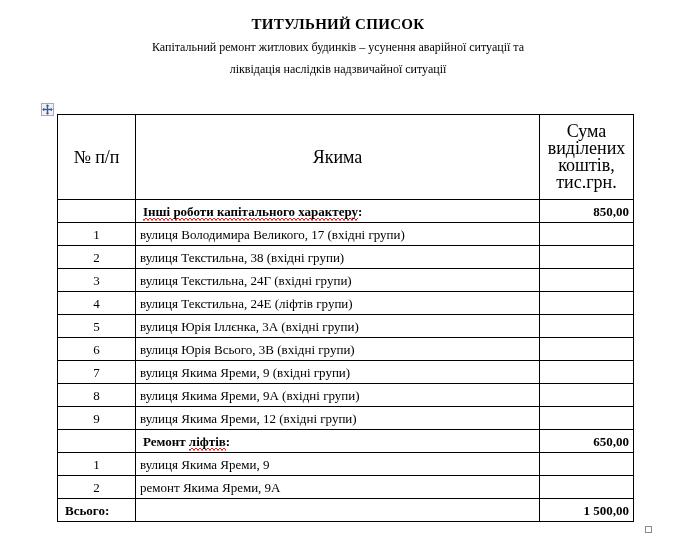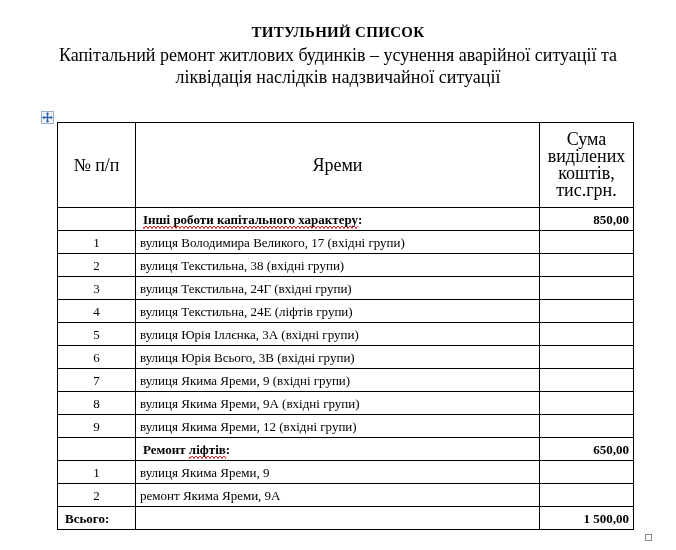--- a/index.html
+++ b/index.html
@@ -13,21 +13,21 @@
     height: 550px;
     position: relative;
     font-family: "Liberation Serif", "DejaVu Serif", serif;
     color: #000000;
     overflow: hidden;
   }
 
   .page {
     position: absolute;
     left: 0;
-    top: 8px;
+    top: 0;
     width: 676px;
     height: 493px;
     font-family: Liberation Serif, serif;
   }
 
   
   .title-block {
     position: absolute;
     left: 58px;
     top: 14px;
@@ -35,21 +35,21 @@
     text-align: center;
   }
   .doc-title {
     font-size: 15px;
     font-weight: bold;
     letter-spacing: 0.3px;
     line-height: 20px;
     margin: 0 0 2px 0;
   }
   .doc-subtitle {
-    font-size: 18px;
+    font-size: 12px;
     font-weight: normal;
     line-height: 22px;
     margin: 0;
   }
 
   
   .table-handle {
     position: absolute;
     left: 41px;
     top: 103px;
@@ -161,21 +161,21 @@
   <div class="tbl-wrap">
     <table class="doc-table">
       <colgroup>
         <col class="c-num">
           <col class="c-addr">
           <col class="c-sum">
       </colgroup>
       <thead>
         <tr class="head-row">
           <td>№ п/п</td>
-          <td>Яреми</td>
+          <td>Якима</td>
           <td class="head-sum">
             <div>Сума</div>
             <div>виділених</div>
             <div>коштів,</div>
             <div>тис.грн.</div>
           </td>
         </tr>
       </thead>
       <tbody id="table-body">
           <tr class="body-row section-row">

